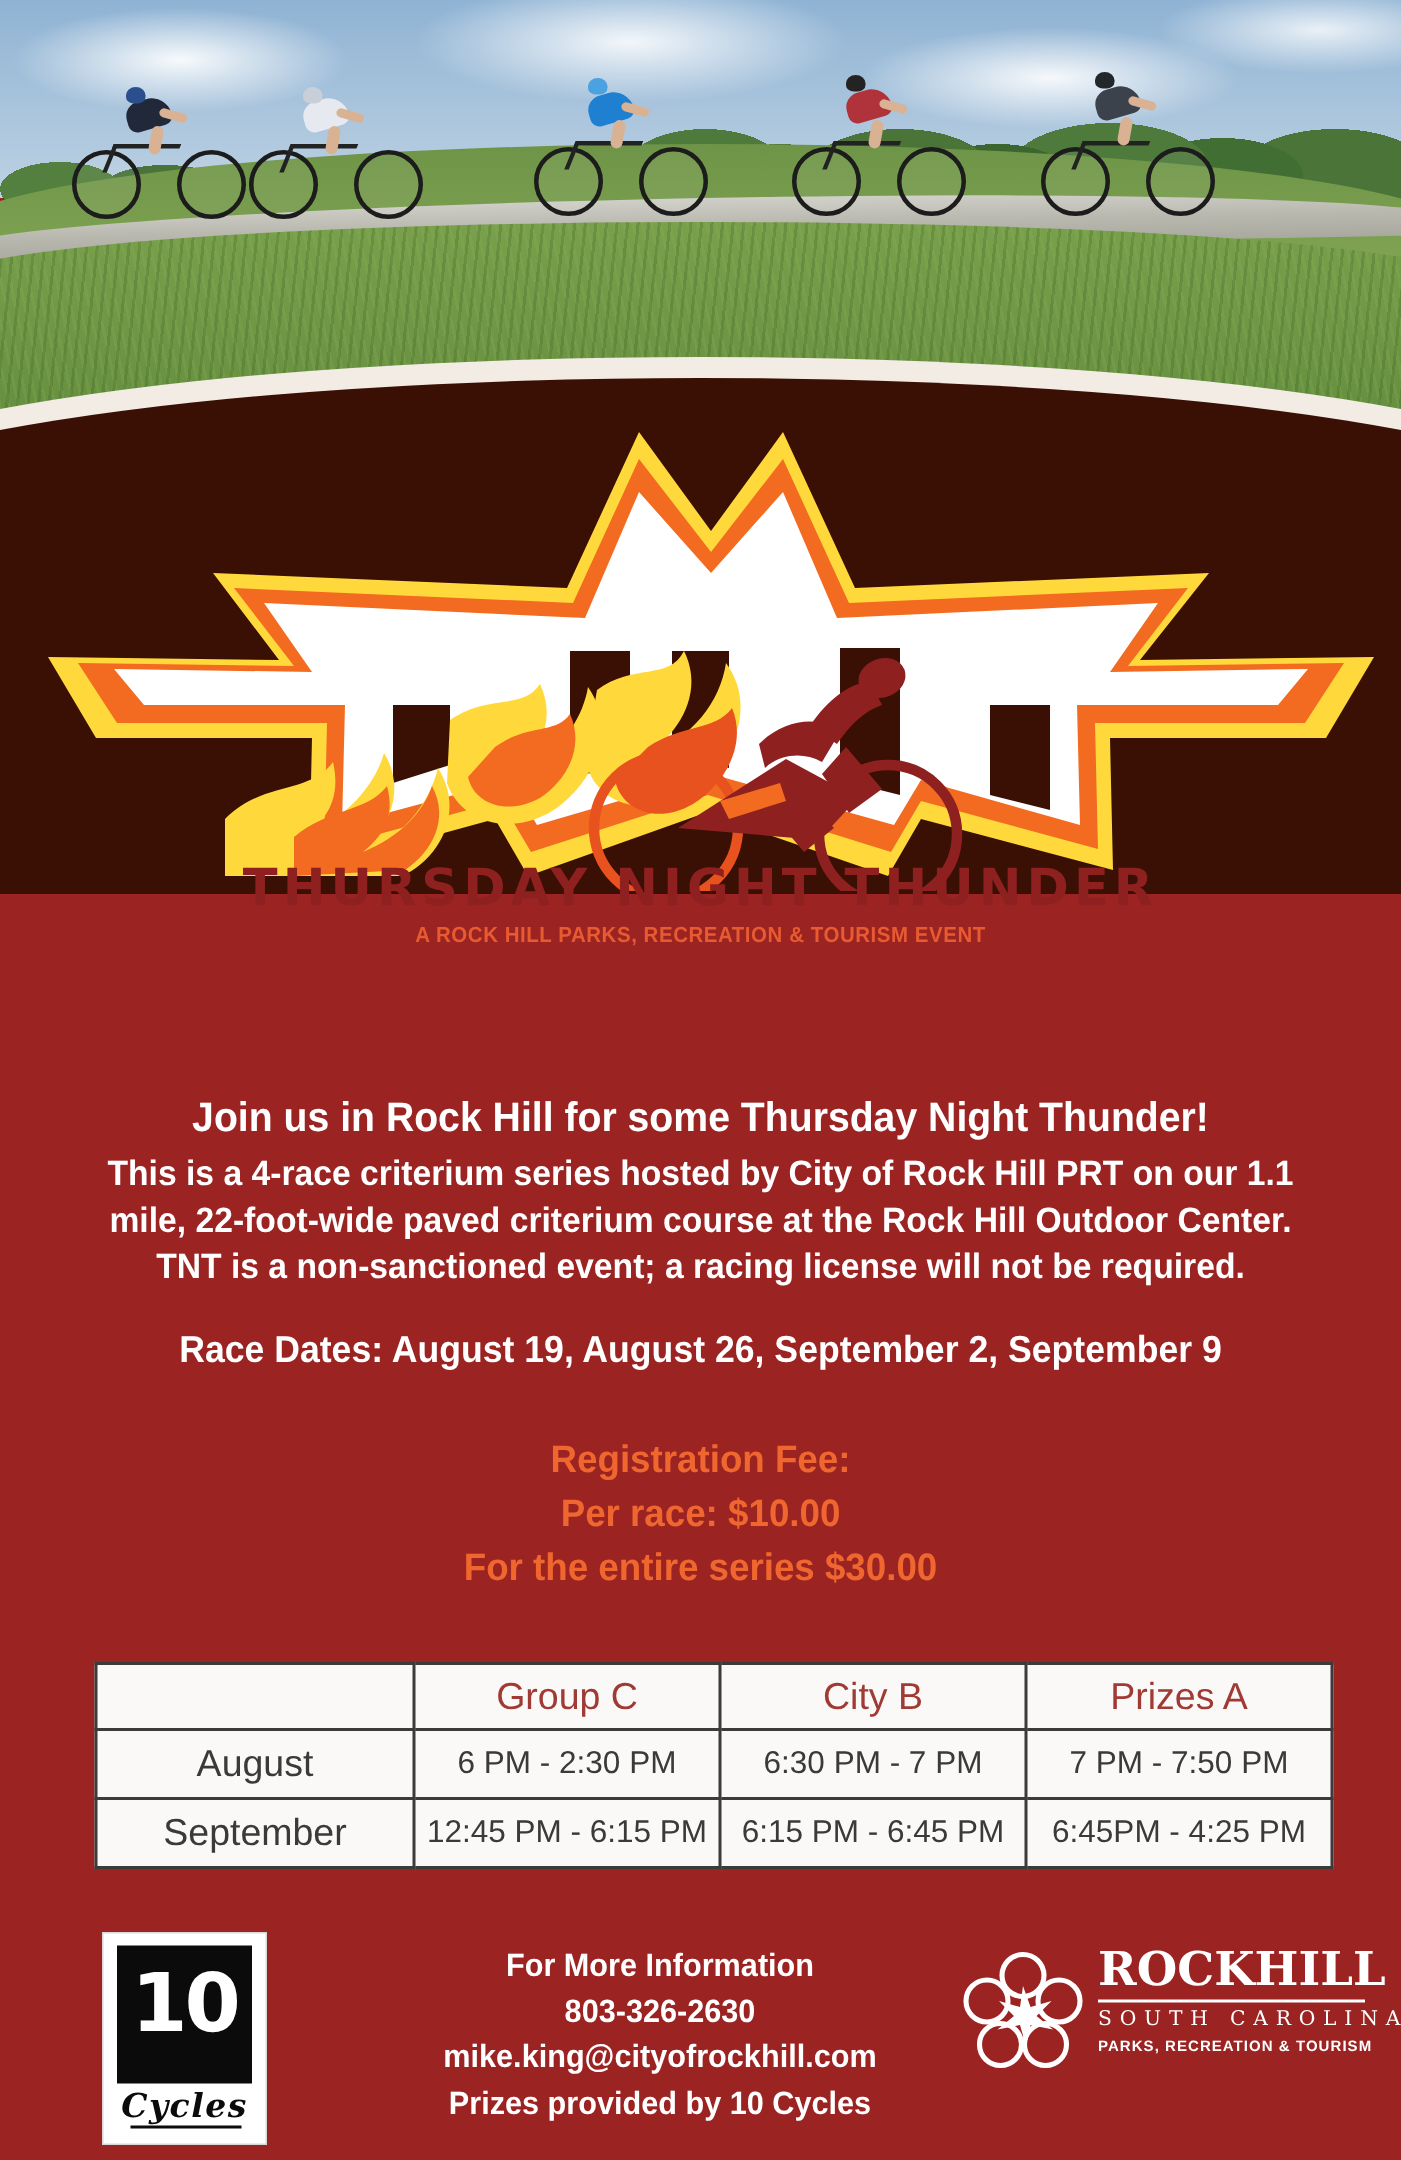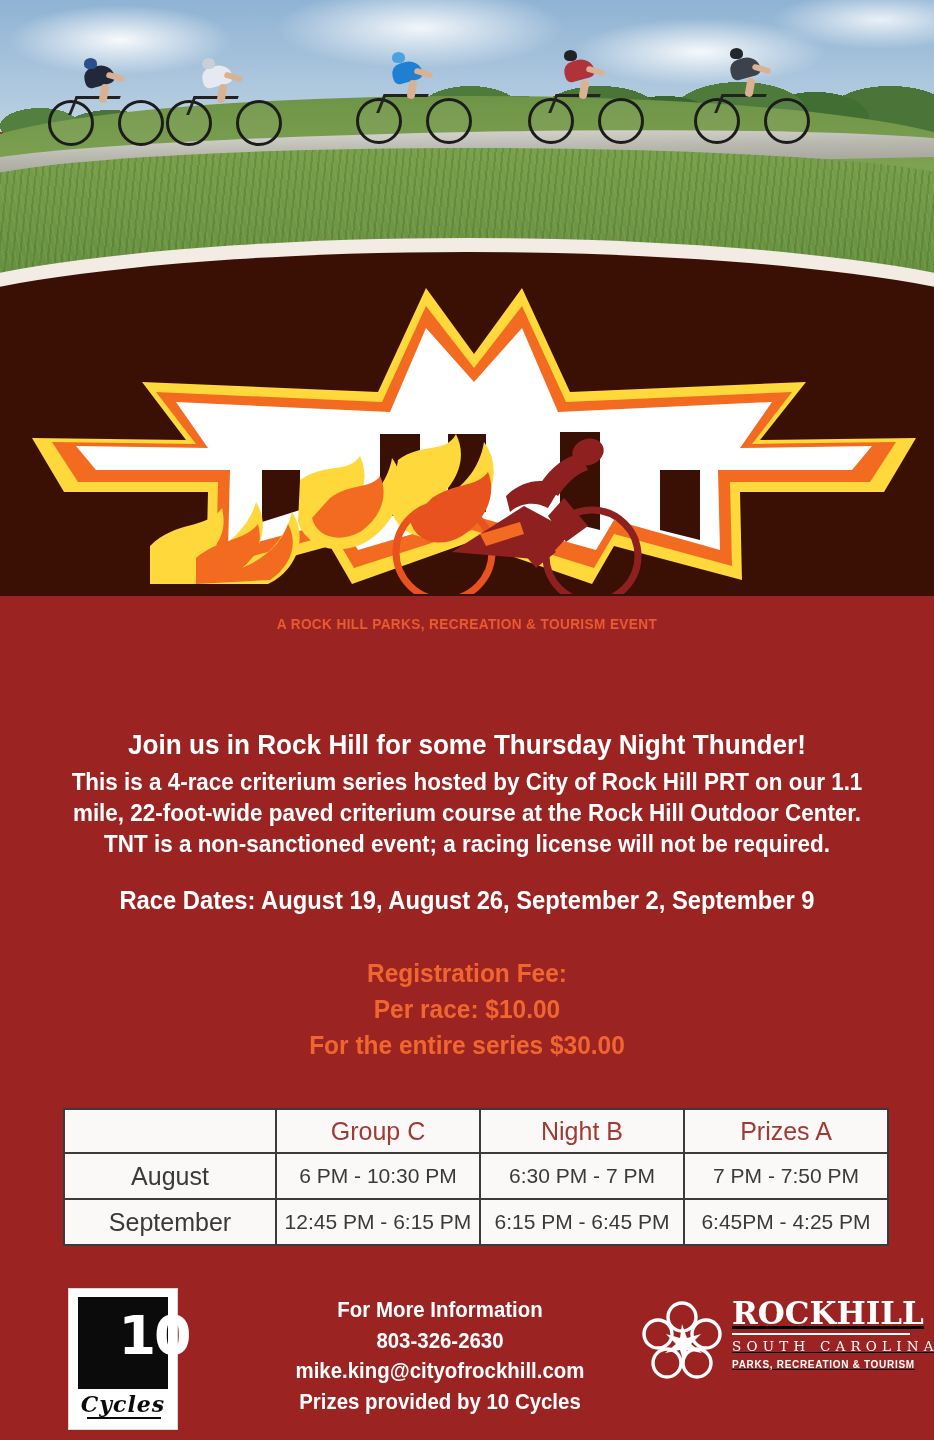--- a/index.html
+++ b/index.html
@@ -331,21 +331,20 @@
     position: absolute;
     left: 0; top: 12px;
     width: 90px;
     text-align: center;
     color: #FFFFFF;
     font-family: "DejaVu Sans", sans-serif;
     font-weight: bold;
     font-size: 54px;
     line-height: 1;
     letter-spacing: -2px;
-    margin-left: 31px;
   }
   .cycles-word {
     position: absolute;
     left: 0; top: 102px;
     width: 108px;
     text-align: center;
     font-family: "DejaVu Serif", serif;
     font-style: italic;
     font-weight: bold;
     font-size: 22px;
@@ -364,21 +363,21 @@
     position: absolute;
     left: 640px; top: 1296px;
     width: 270px; height: 100px;
     z-index: 9;
   }
   .rh-flower {
     position: absolute;
     left: 0; top: 4px;
     width: 84px; height: 84px;
   }
-  .rh-text { position: absolute; left: 92px; top: 2px; width: 180px; text-decoration: underline; }
+  .rh-text { position: absolute; left: 92px; top: 2px; width: 180px; }
   .rh-name {
     font-family: "DejaVu Serif", serif;
     font-weight: bold;
     font-size: 31px;
     color: #FFFFFF;
     letter-spacing: 0px;
     line-height: 1;
     white-space: nowrap;
   }
   .rh-rule {
@@ -500,20 +499,21 @@
       <path fill="#8E2120" d="M452,268 L524,222 L572,248 L546,276 Z"></path>
       <path fill="#8E2120" d="M506,212 C522,196 546,192 560,204 L548,224 C534,216 518,220 510,228 Z"></path>
       <path fill="#8E2120" d="M540,200 C552,182 566,172 580,170 L588,186 C576,190 566,200 558,212 Z"></path>
       <ellipse cx="588" cy="168" rx="16" ry="13" fill="#8E2120" transform="rotate(-20 588 168)"></ellipse>
       <path fill="#8E2120" d="M564,214 L588,242 L566,258 L548,232 Z"></path>
       <path fill="#8E2120" d="M530,240 L556,268 L536,284 L514,258 Z"></path>
       <path fill="#F26B21" d="M480,250 L520,238 L524,250 L486,262 Z"></path>
     </g>
   </svg>
 
+  <div class="tnt-wordmark">THURSDAY NIGHT THUNDER</div>
   <div class="tnt-sub">A ROCK HILL PARKS, RECREATION &amp; TOURISM EVENT</div>
 
   <div class="arc-bottom-white"></div>
   <div class="arc-bottom-red"></div>
   <div class="red-band"></div>
 
   <div class="body-text">
     <div class="headline">Join us in Rock Hill for some Thursday Night Thunder!</div>
     <div class="para">This is a 4-race criterium series hosted by City of Rock Hill PRT on our 1.1</div>
     <div class="para">mile, 22-foot-wide paved criterium course at the Rock Hill Outdoor Center.</div>
@@ -526,28 +526,28 @@
     <div>Per race: $10.00</div>
     <div>For the entire series $30.00</div>
   </div>
 
   <div class="sched-wrap">
     <table class="sched">
       <thead>
         <tr>
           <th class="corner col-label"></th>
           <th class="col-grp">Group C</th>
-          <th class="col-grp">Night B</th>
+          <th class="col-grp">City B</th>
           <th class="col-grp">Prizes A</th>
         </tr>
       </thead>
       <tbody>
         <tr>
           <td class="rowhead">August</td>
-          <td>6 PM - 10:30 PM</td>
+          <td>6 PM - 2:30 PM</td>
           <td>6:30 PM - 7 PM</td>
           <td>7 PM - 7:50 PM</td>
         </tr>
         <tr>
           <td class="rowhead">September</td>
           <td>12:45 PM - 6:15 PM</td>
           <td>6:15 PM - 6:45 PM</td>
           <td>6:45PM - 4:25 PM</td>
         </tr>
       </tbody>

